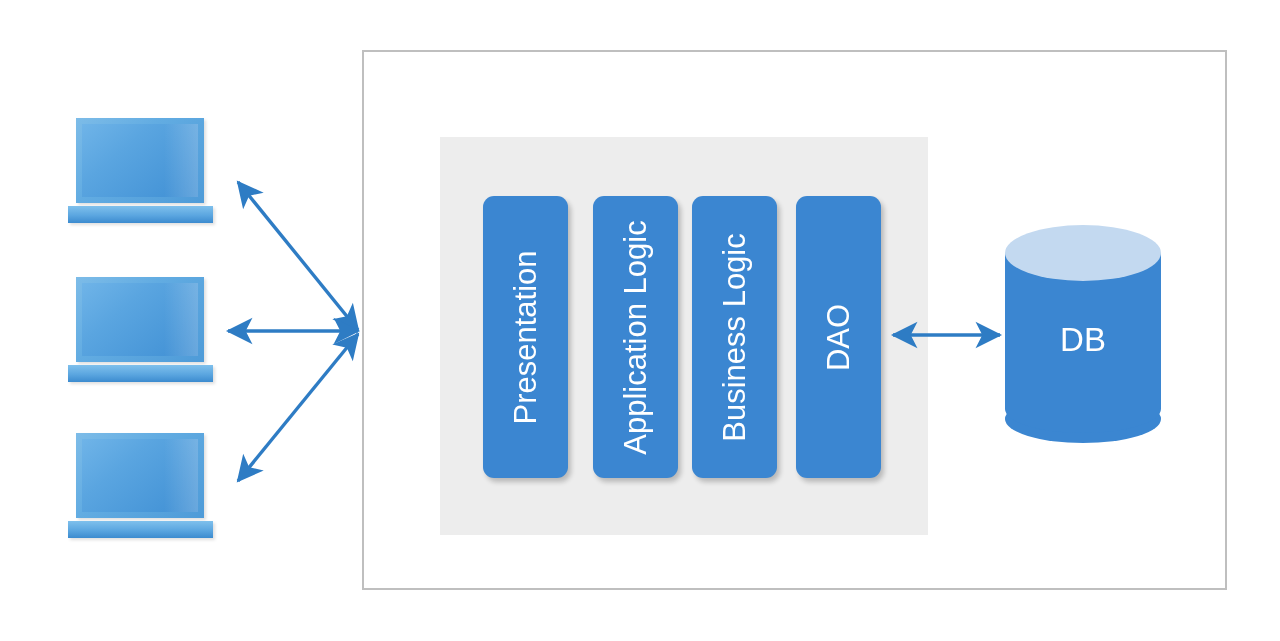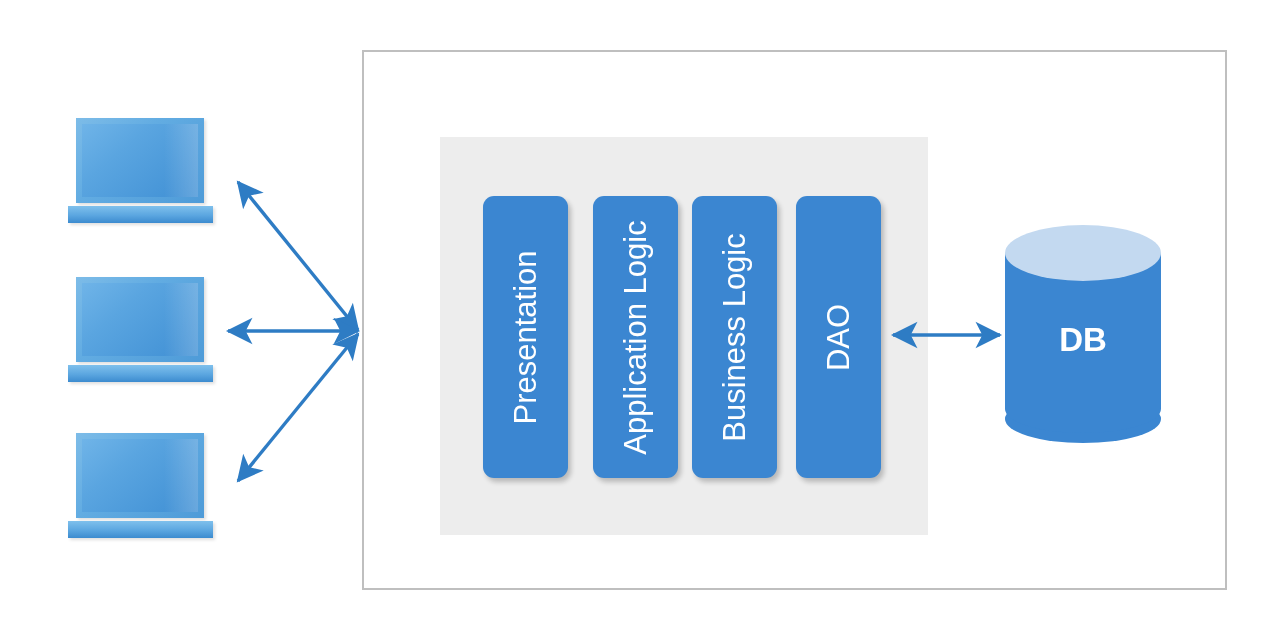--- a/index.html
+++ b/index.html
@@ -85,21 +85,21 @@
     background:#C3D9F0;
     border-radius:50%;
   }
   .db-label{
     position:absolute;
     left:0;top:0;
     width:156px;height:230px;
     display:flex;align-items:center;justify-content:center;
     color:#ffffff;
     font-size:33px;
-    font-weight:700;
+    font-weight:400;
     z-index:3;
   }
 
   
   .laptop{position:absolute;width:145px;height:105px;}
   #laptop-0{left:68px;top:118px;}
   #laptop-1{left:68px;top:277px;}
   #laptop-2{left:68px;top:433px;}
 
   .laptop-shell{

